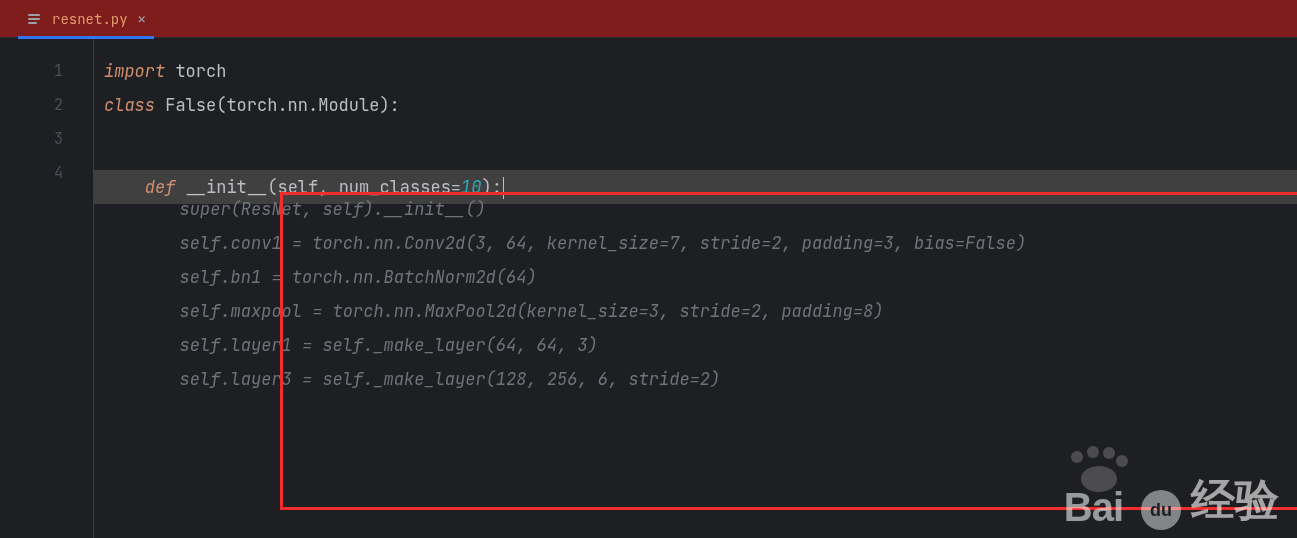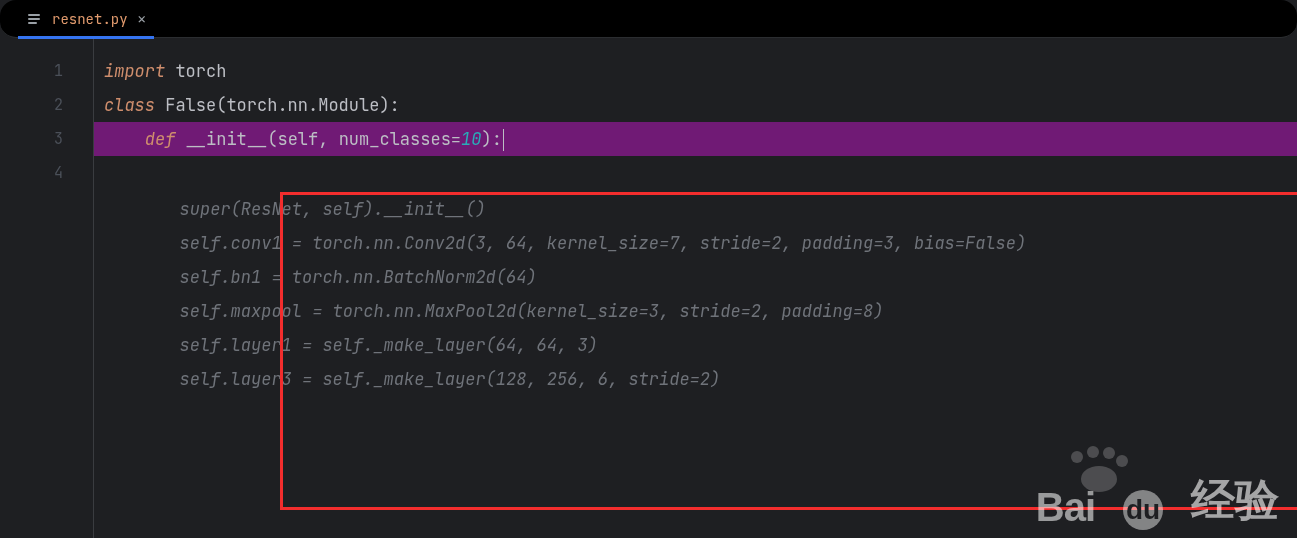--- a/index.html
+++ b/index.html
@@ -9,24 +9,23 @@
     font-family: "JetBrains Mono", "Consolas", "Menlo", monospace;
     font-size: 15px;
     color: #bcbec4;
     overflow: hidden;
     position: relative;
   }
   .tab-bar {
     display: flex;
     align-items: center;
     height: 38px;
-    background: #000000;
+    background: #7f1d1d;
     border-bottom: 1px solid #2b2d30;
     padding-left: 18px;
-    border-radius: 16px;
   }
   .tab {
     display: flex;
     align-items: center;
     gap: 10px;
     padding: 0 8px;
     height: 38px;
     position: relative;
   }
   .tab.active::after {
@@ -56,21 +55,22 @@
   .gutter .ln { padding-right: 30px; }
   .code {
     position: relative;
     flex: 1;
     padding-top: 16px;
     line-height: 34px;
     font-size: 17px;
   }
   .line { white-space: pre; padding-left: 10px; }
   .line.current {
-    background: #701a75;
+    background: #404040;
+    margin-top: 48px;
   }
   .caret {
     display: inline-block;
     width: 1px; height: 22px;
     background: #bcbec4;
     vertical-align: middle;
     margin-left: 1px;
   }
   
   .kw  { color: #cf8e6d; font-style: italic; }           
@@ -106,32 +106,32 @@
     bottom: 8px;
     text-align: right;
     color: rgba(255,255,255,0.55);
     font-family: Arial, sans-serif;
     pointer-events: none;
     user-select: none;
   }
   .watermark .big {
     display: flex;
     align-items: flex-end;
-    gap: 28px;
+    gap: 10px;
     justify-content: flex-end;
   }
   .watermark .bai {
     font-size: 40px; font-weight: 700; letter-spacing: -1px;
     color: rgba(255,255,255,0.55);
   }
   .watermark .du-circle {
     display: inline-flex; align-items: center; justify-content: center;
     width: 40px; height: 40px; border-radius: 50%;
     background: rgba(255,255,255,0.45);
-    color: #1e1f22; font-weight: 800; font-size: 28px;
+    color: #1e1f22; font-weight: 800; font-size: 18px; margin-left: 8px;
   }
   .watermark .cn { font-size: 44px; font-weight: 600; color: rgba(255,255,255,0.6); }
   .watermark .paw { position: absolute; right: 150px; top: -26px; opacity: 0.45; }
   .watermark .url { font-size: 22px; font-style: italic; color: rgba(255,255,255,0.5); margin-top: 2px; }
 </style>
 </head>
 <body>
 
 <div class="tab-bar">
   <div class="tab active">

